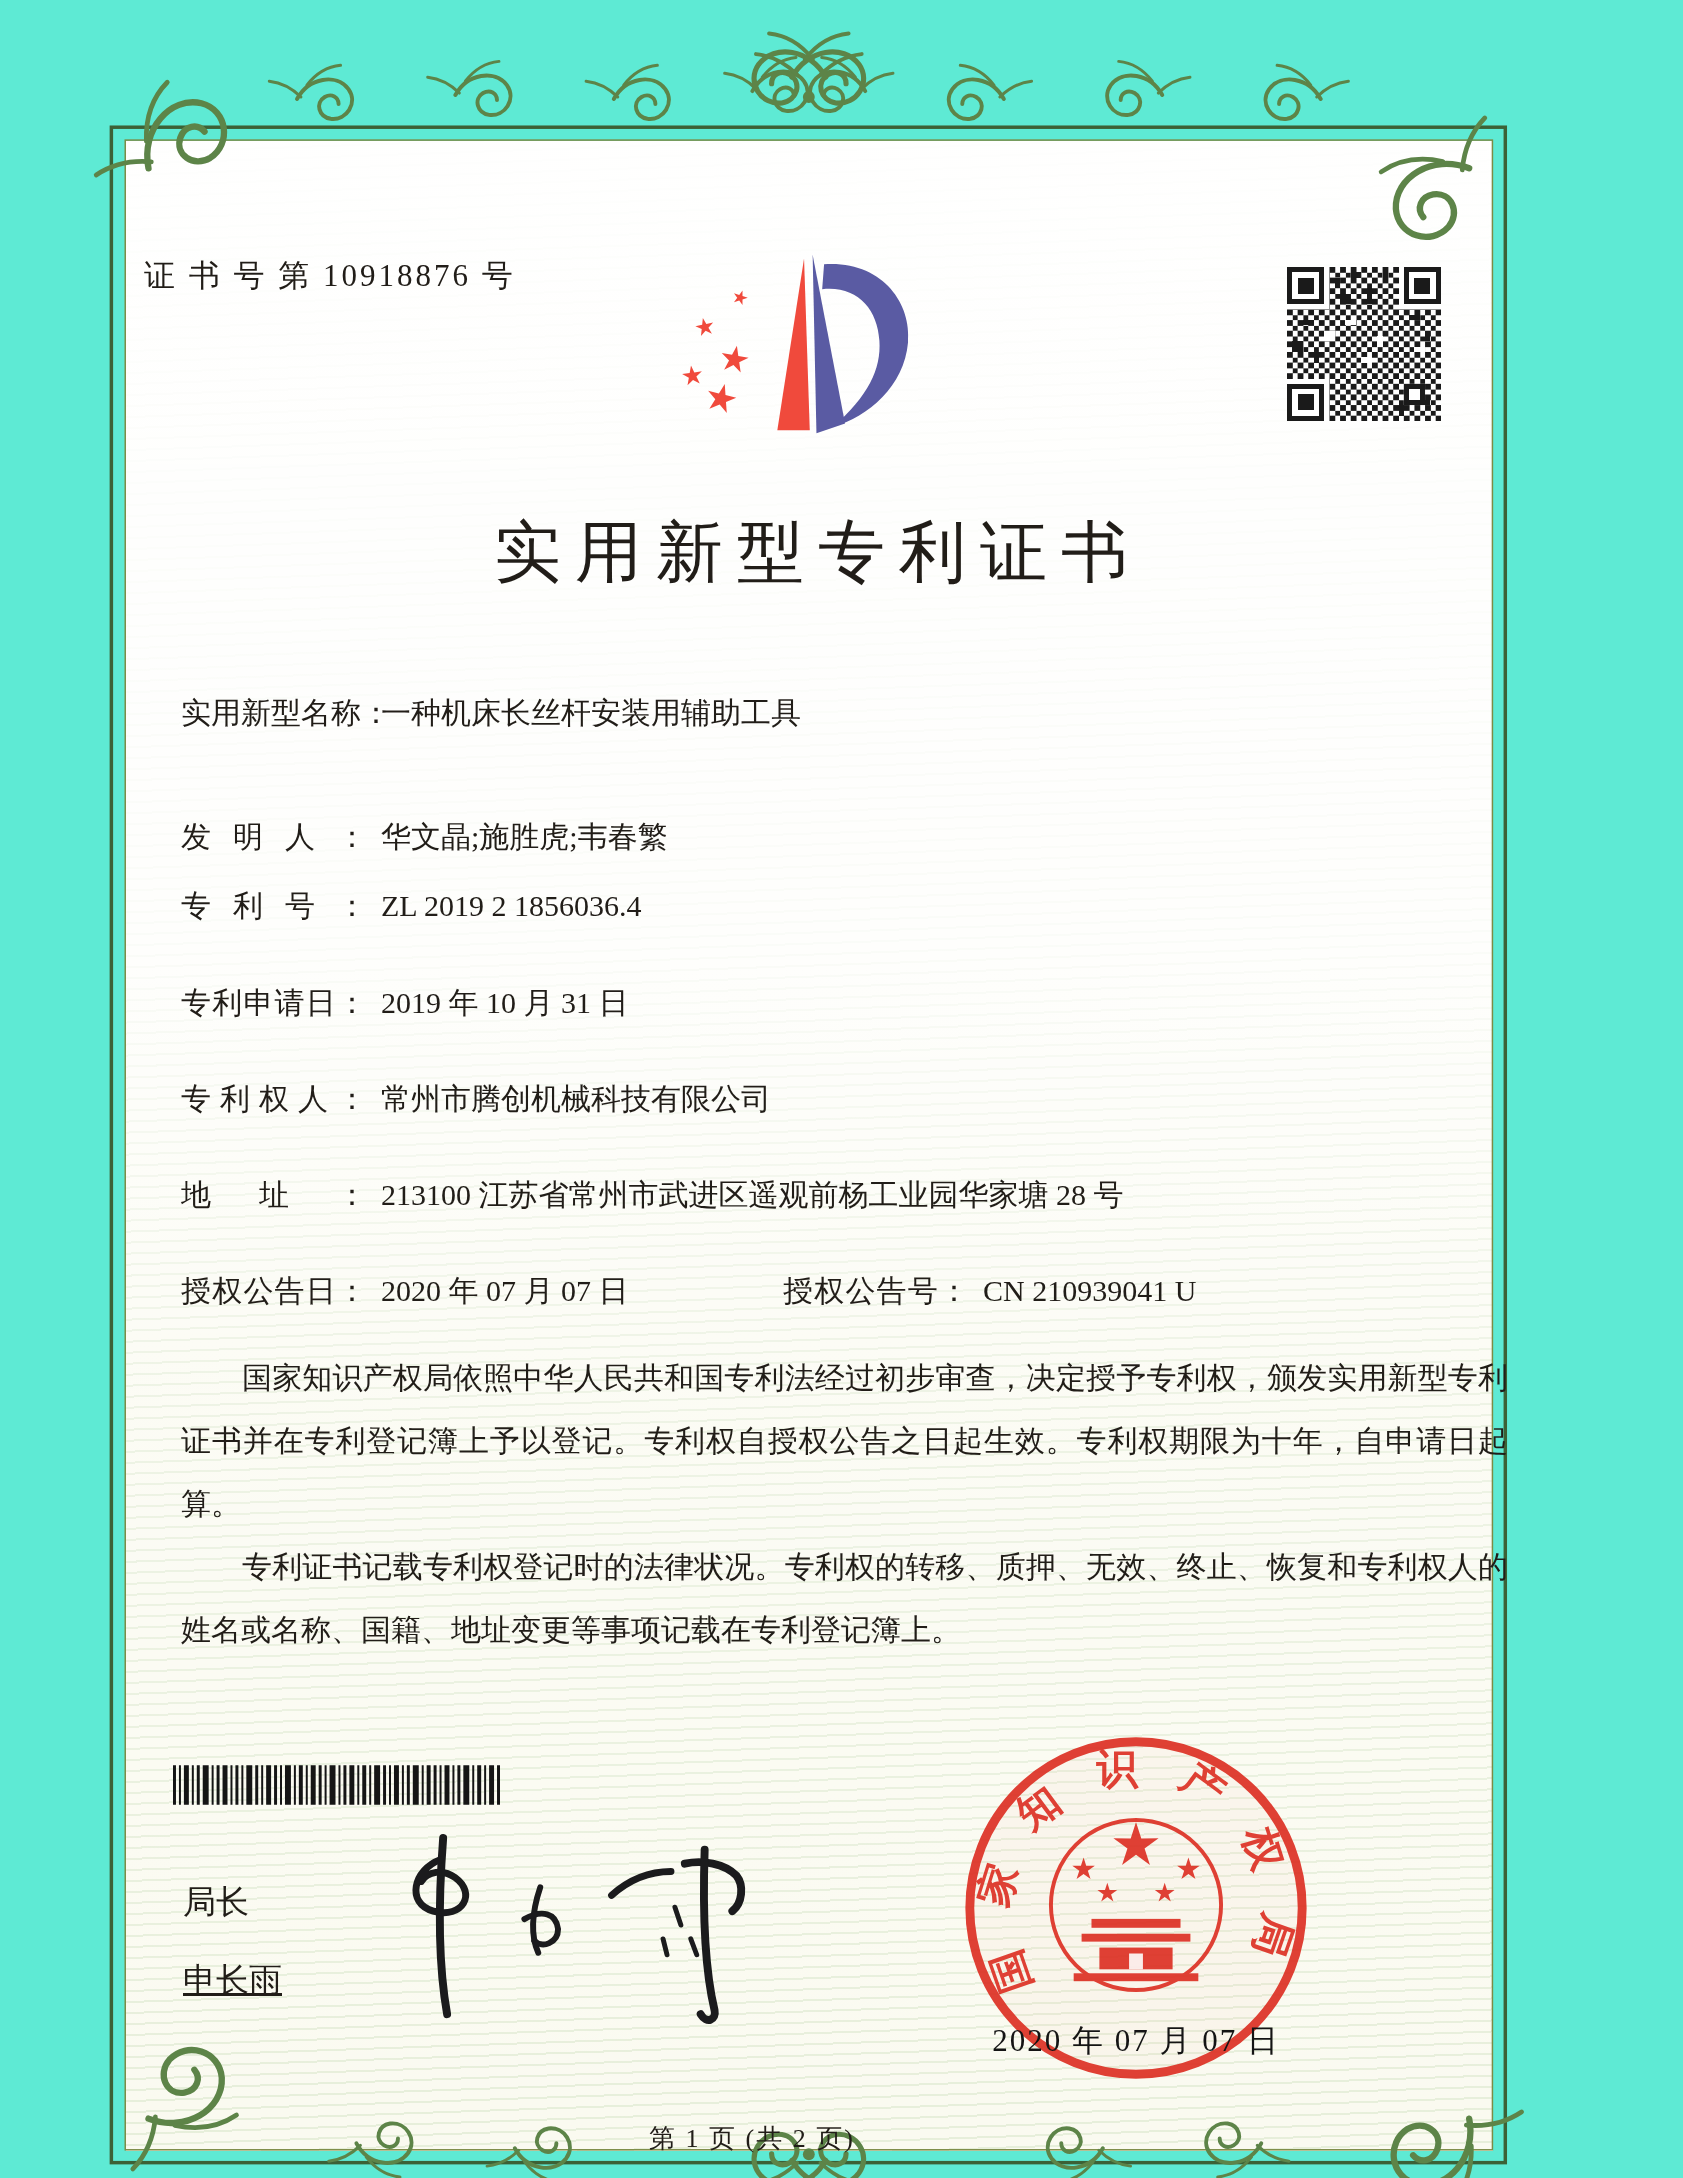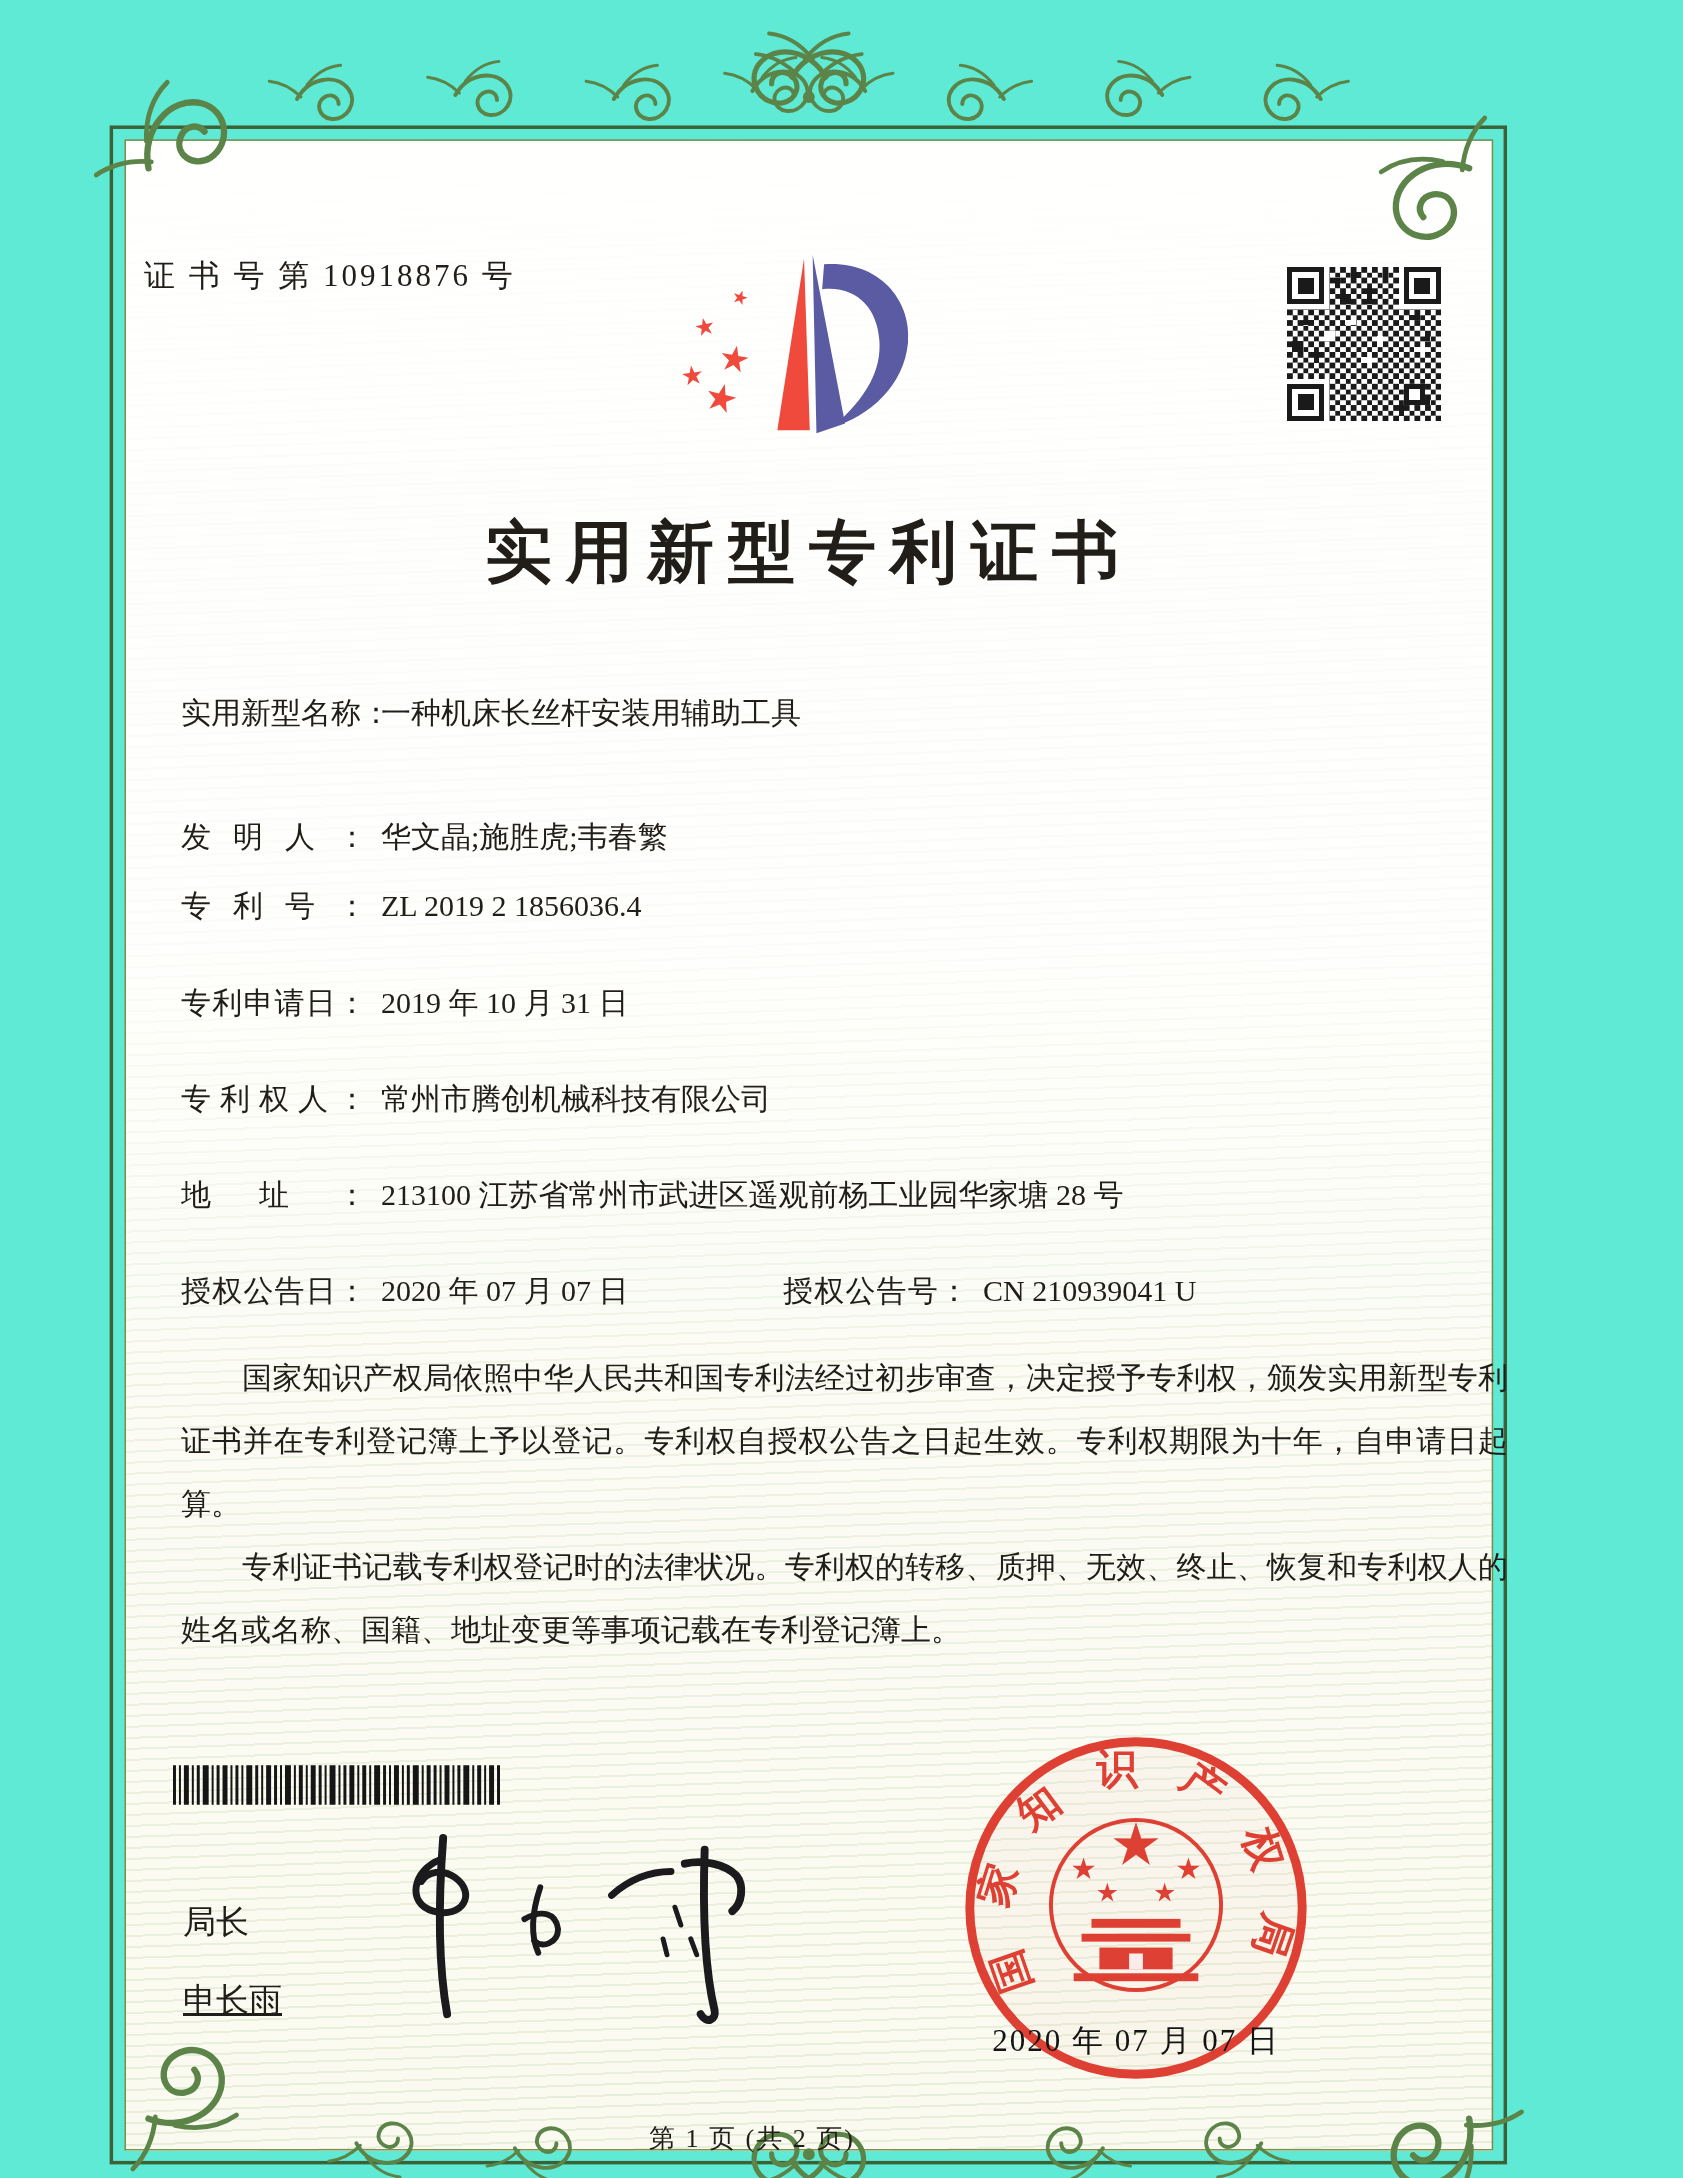--- a/index.html
+++ b/index.html
@@ -8,29 +8,29 @@
   .panel{position:absolute;left:126px;top:141px;width:1367px;height:2010px;
     background:
       linear-gradient(180deg, rgba(255,255,255,.96) 0%, rgba(255,255,255,.85) 40%,
                       rgba(255,255,255,.45) 62%, rgba(255,255,255,.22) 100%),
       repeating-linear-gradient(178deg,#e0ead0 0 2px,#f9f9ec 2px 11px);}
   .frame-svg{position:absolute;left:0;top:0;z-index:3;pointer-events:none;}
   .layer{position:absolute;z-index:4;}
   .certno{left:144px;top:255px;font-size:31px;letter-spacing:3px;white-space:nowrap;}
   .logo{left:681px;top:242px;}
   .qr{left:1287px;top:267px;}
-  .title{left:116px;top:507px;width:1386px;text-align:center;font-size:67px;font-weight:700;letter-spacing:14px;white-space:nowrap;}
+  .title{left:125px;top:507px;width:1386px;text-align:center;font-size:67px;font-weight:400;letter-spacing:14px;white-space:nowrap;}
   .frow{left:181px;font-size:30px;white-space:nowrap;}
   .flabel{display:inline-block;width:186px;text-align:justify;text-align-last:justify;}
   .fvalue{margin-left:14px;}
   .pair2{position:absolute;left:569px;top:0;white-space:nowrap;margin-left:33px;}
   .paras{left:181px;top:1346px;width:1327px;font-size:30px;line-height:63px;text-align:justify;}
   .paras p{margin:0;text-indent:61px;}
   .barcode{left:173px;top:1765px;}
-  .officer{left:183px;top:1879px;font-size:33px;line-height:46px;margin-top:20px;}
+  .officer{left:183px;top:1879px;font-size:33px;line-height:46px;}
   .officer .name{margin-top:32px;text-decoration:underline;}
   .sig{left:356px;top:1820px;z-index:5;}
   .seal{left:958px;top:1725px;z-index:5;opacity:.93;}
   .sealdate{left:958px;top:2020px;width:356px;text-align:center;font-size:31px;letter-spacing:2px;color:#141414;z-index:6;}
   .footer{left:455px;top:2121px;width:594px;text-align:center;font-size:26px;letter-spacing:2px;}
 </style>
 </head>
 <body>
 
 <div class="page">

